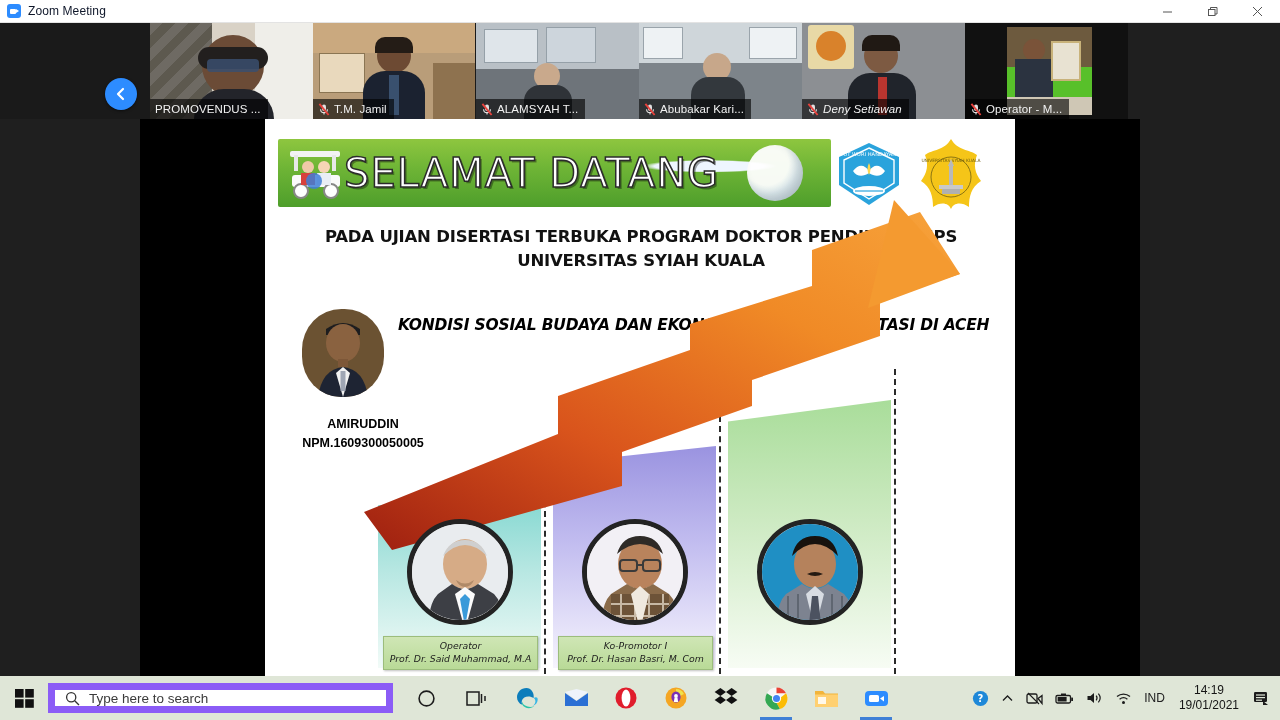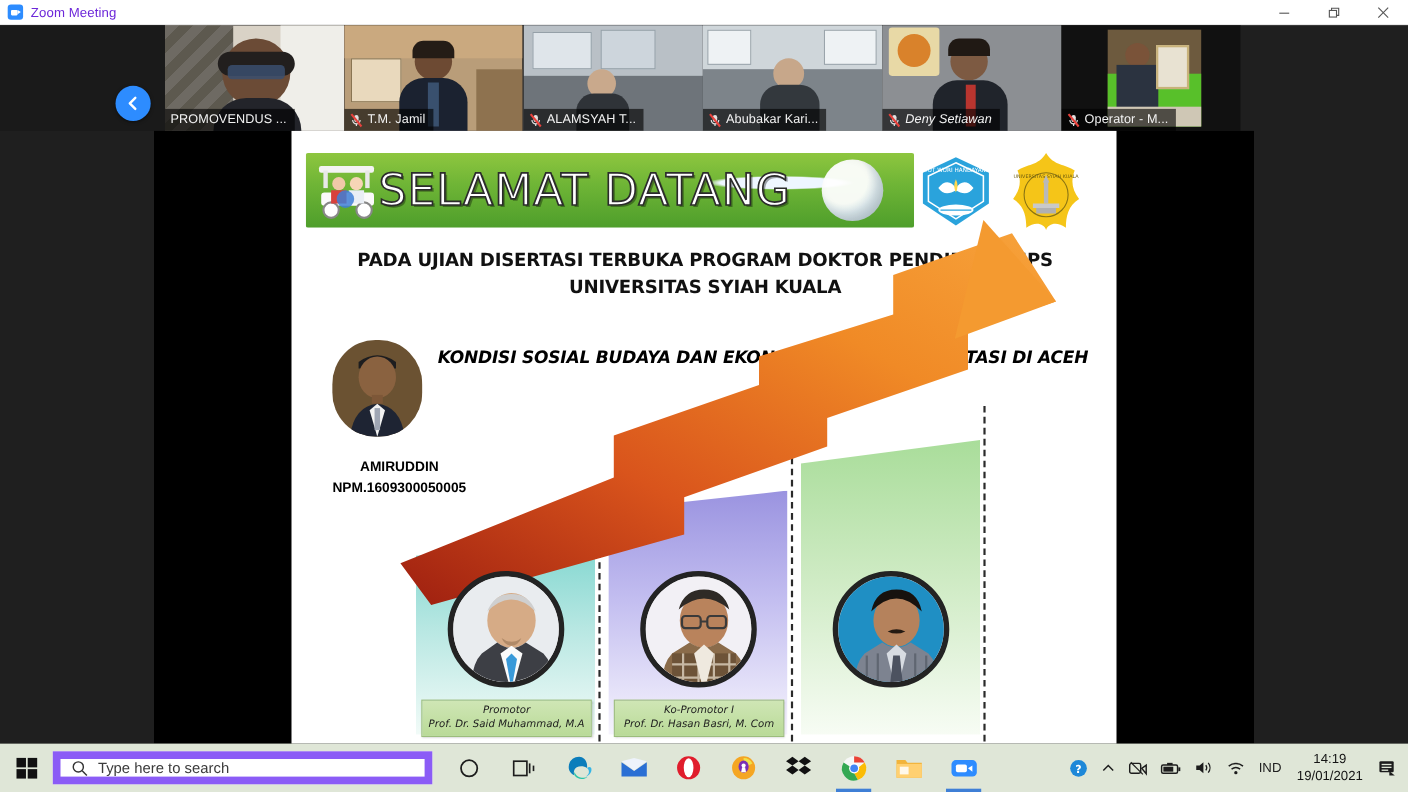--- a/index.html
+++ b/index.html
@@ -13,21 +13,21 @@
     background:#ffffff; display:flex; align-items:center;
     border-bottom:1px solid #e3e3e3;
   }
   .tb-icon{ width:14px;height:14px;margin-left:7px;margin-right:7px;
     background:#2d8cff; border-radius:3px; position:relative; flex:none;}
   .tb-icon:after{content:""; position:absolute; left:3px; top:4.5px;
     width:6px;height:5px;background:#fff;border-radius:1px;}
   .tb-icon:before{content:""; position:absolute; left:9px; top:5px;
     width:0;height:0;border-top:2.5px solid transparent;
     border-bottom:2.5px solid transparent;border-left:3px solid #fff;}
-  .tb-title{ font-size:12px; color:#6d28d9; letter-spacing:.1px; }
+  .tb-title{ font-size:12px; color:#0f172a; letter-spacing:.1px; }
   .tb-ctrls{ margin-left:auto; display:flex; height:23px; }
   .tb-btn{ width:45px;height:23px; display:flex;align-items:center;
     justify-content:center; color:#4a4a4a; font-size:11px;}
   .tb-btn svg{ display:block; }
 
   
   .zoom-body{ position:absolute; left:0; top:23px; width:1280px; height:653px;
     background:#1f1f1f; }
 
   
@@ -458,21 +458,21 @@
             <line x1="36" y1="70" x2="36" y2="106"></line>
             <line x1="70" y1="70" x2="70" y2="106"></line>
             <line x1="80" y1="72" x2="80" y2="106"></line>
           </g>
           <path d="M53 62 l-9 8 l9 36 l9 -36z" fill="#d8dce2"></path>
           <path d="M50 72 h6 l3 28 h-12z" fill="#4c5260"></path>
         </svg>
       </div>
 
       <div class="plate" style="left:118px;top:517px;">
-        <div>Promotor</div>
+        <div>Operator</div>
         <div>Prof. Dr. Said Muhammad, M.A</div>
       </div>
       <div class="plate" style="left:293px;top:517px;">
         <div>Ko-Promotor I</div>
         <div>Prof. Dr. Hasan Basri, M. Com</div>
       </div>
 
     </div>
   </div>
 </div>

